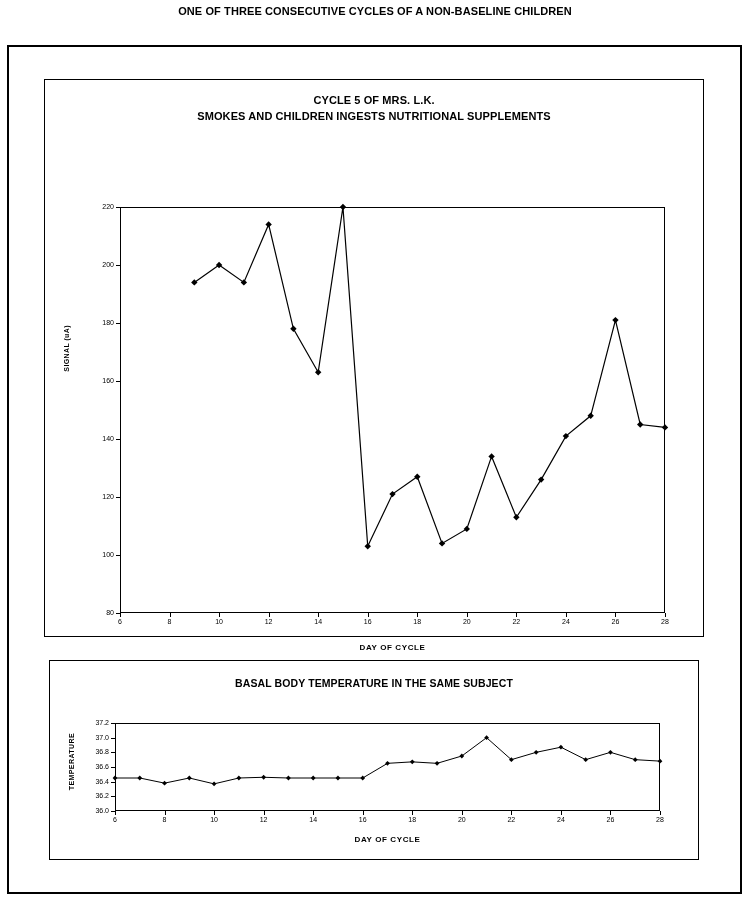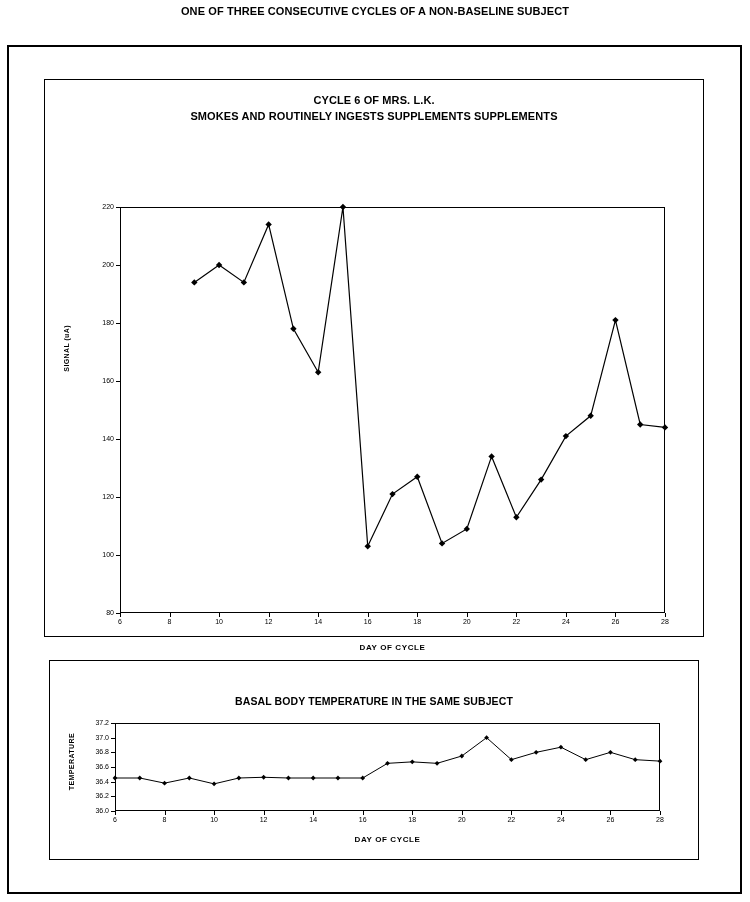--- a/index.html
+++ b/index.html
@@ -60,21 +60,21 @@
   }
   .chart-title {
     text-align: center;
     font-size: 11px;
     font-weight: bold;
     line-height: 16px;
     letter-spacing: 0.1px;
     margin-top: 12px;
   }
   .chart-title.small {
-    margin-top: 32px;
+    margin-top: 14px;
     font-size: 10.5px;
   }
   .plot-wrap {
     position: absolute;
   }
   .plot-wrap-top {
     left: 75px;
     top: 127px;
     width: 545px;
     height: 406px;
@@ -146,29 +146,29 @@
   }
   .tick-mark {
     position: absolute;
     background: #000000;
   }
 </style>
 </head>
 <body>
 
 <div class="figure-header">
-  <div class="figure-subtitle">ONE OF THREE CONSECUTIVE CYCLES OF A NON-BASELINE SUBJECT</div>
+  <div class="figure-subtitle">ONE OF THREE CONSECUTIVE CYCLES OF A NON-BASELINE CHILDREN</div>
 </div>
 
 <div class="outer-frame">
 
   <div class="panel panel-top">
     <div class="chart-title">
-      <div>CYCLE 6 OF MRS. L.K.</div>
-      <div>SMOKES AND ROUTINELY INGESTS SUPPLEMENTS SUPPLEMENTS</div>
+      <div>CYCLE 5 OF MRS. L.K.</div>
+      <div>SMOKES AND CHILDREN INGESTS NUTRITIONAL SUPPLEMENTS</div>
     </div>
 
     <div class="ylabel ylabel-top">SIGNAL (uA)</div>
     <div class="xlabel xlabel-top">DAY OF CYCLE</div>
 
     <div class="plot-wrap plot-wrap-top">
       <div class="plot-area"></div>
       <svg class="series" id="signal-svg" width="545" height="406">
           <polyline points="74.32,75.40 99.09,58.00 123.86,75.40 148.64,17.40 173.41,121.80 198.18,165.30 222.95,0.00 247.73,339.30 272.50,287.10 297.27,269.70 322.05,336.40 346.82,321.90 371.59,249.40 396.36,310.30 421.14,272.60 445.91,229.10 470.68,208.80 495.45,113.10 520.23,217.50 545.00,220.40" fill="none" stroke="#000000" stroke-width="1.2"></polyline>
           <polygon points="74.31818181818181,72.19999999999997 77.51818181818182,75.39999999999998 74.31818181818181,78.59999999999998 71.11818181818181,75.39999999999998" fill="#000000"></polygon>

